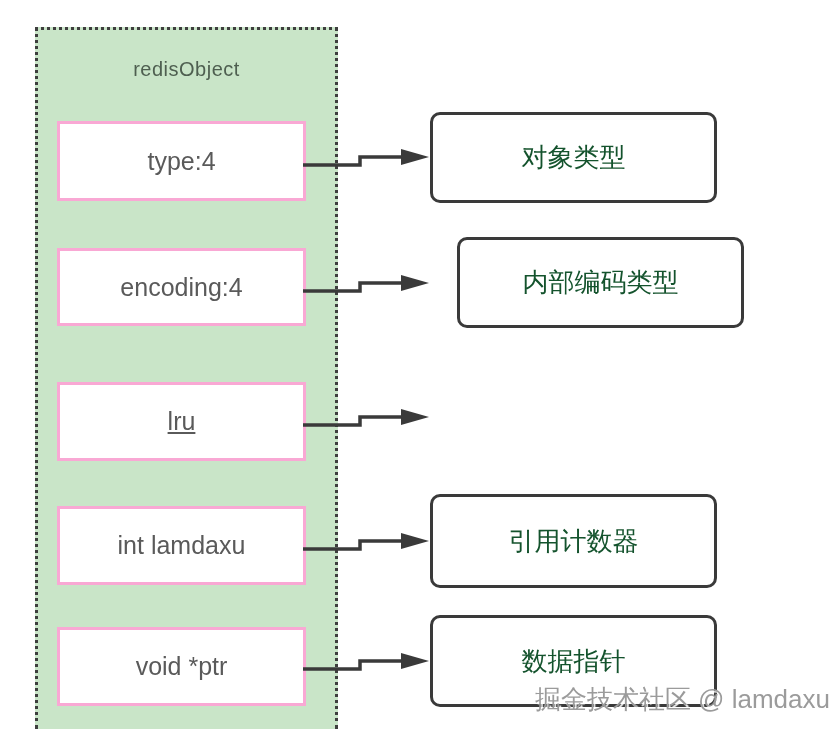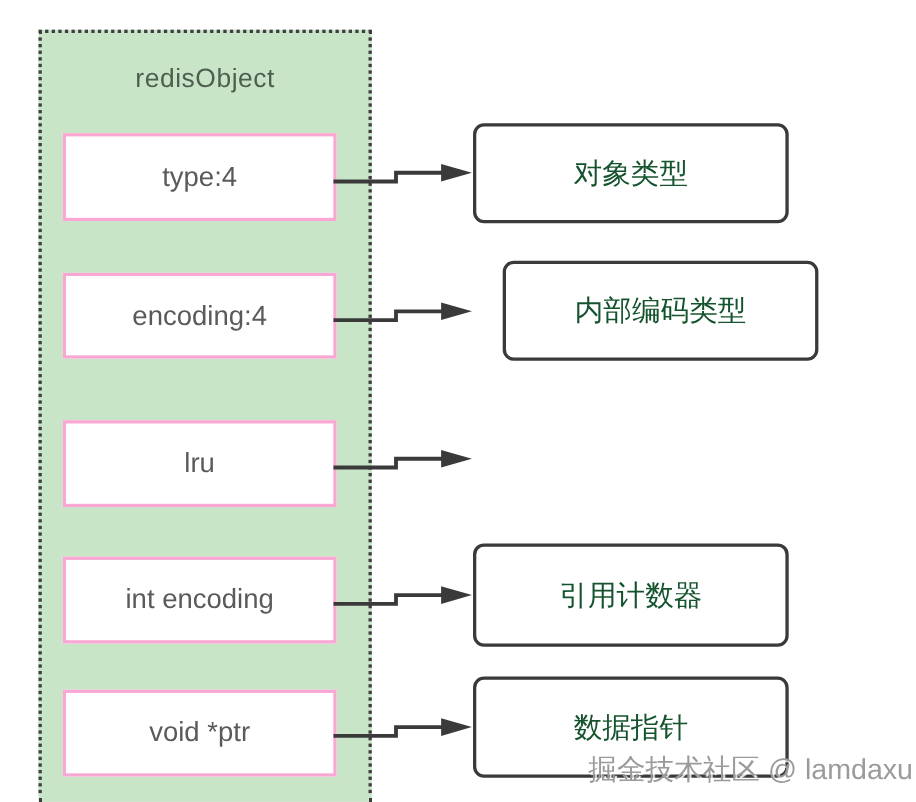--- a/index.html
+++ b/index.html
@@ -26,41 +26,41 @@
     border: 3px dotted #3e3e3e;
     border-bottom: none;
     box-sizing: border-box;
   }
   .panel-title {
     position: absolute;
     left: 35px;
     top: 58px;
     width: 303px;
     text-align: center;
-    font-size: 24px;
+    font-size: 20px;
     color: #4e5f50;
     letter-spacing: 0.5px;
   }
   
   .field-box {
     position: absolute;
     left: 57px;
     width: 249px;
     background: #ffffff;
     border: 3px solid #f9a8d4;
     box-sizing: border-box;
     display: flex;
     align-items: center;
     justify-content: center;
     font-size: 25px;
     color: #5a5a5a;
   }
   .fb-0 { top: 121px; height: 80px; }
   .fb-1 { top: 248px; height: 78px; }
-  .fb-2 { top: 382px; height: 79px; }
+  .fb-2 { top: 382px; height: 79px; text-decoration: underline; }
   .fb-3 { top: 506px; height: 79px; }
   .fb-4 { top: 627px; height: 79px; }
   
   .desc-box {
     position: absolute;
     left: 430px;
     width: 287px;
     background: #ffffff;
     border: 3px solid #3a3a3a;
     border-radius: 10px;
@@ -113,21 +113,21 @@
   <div class="field-box fb-0">
       <span>type:4</span>
     </div>
   <div class="field-box fb-1">
       <span>encoding:4</span>
     </div>
   <div class="field-box fb-2">
       <span>lru</span>
     </div>
   <div class="field-box fb-3">
-      <span>int encoding</span>
+      <span>int lamdaxu</span>
     </div>
   <div class="field-box fb-4">
       <span>void *ptr</span>
     </div>
 
   <svg class="arrow ar-0" viewBox="0 0 129 26">
     <path d="M0,19 H57 V11 H99" fill="none" stroke="#3a3a3a" stroke-width="3.5"></path>
     <polygon points="98,3 98,19 126,11" fill="#3a3a3a"></polygon>
   </svg>
   <svg class="arrow ar-1" viewBox="0 0 129 26">

